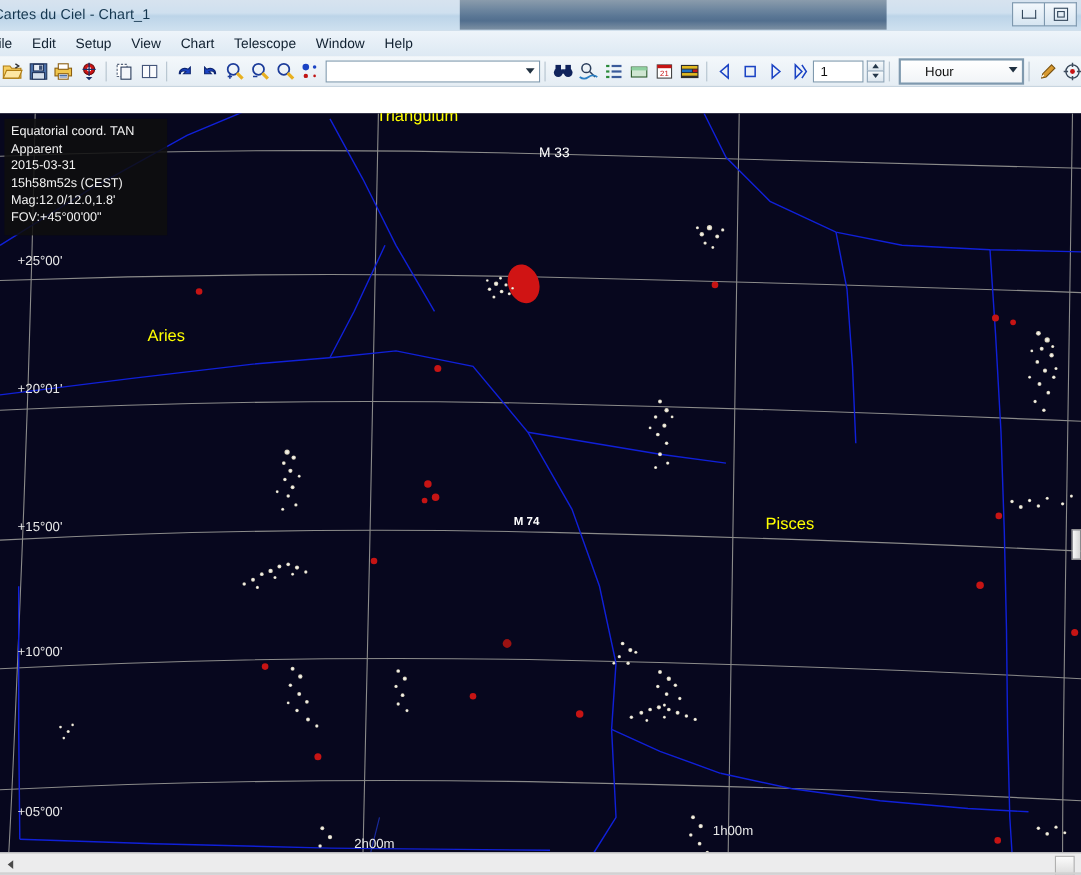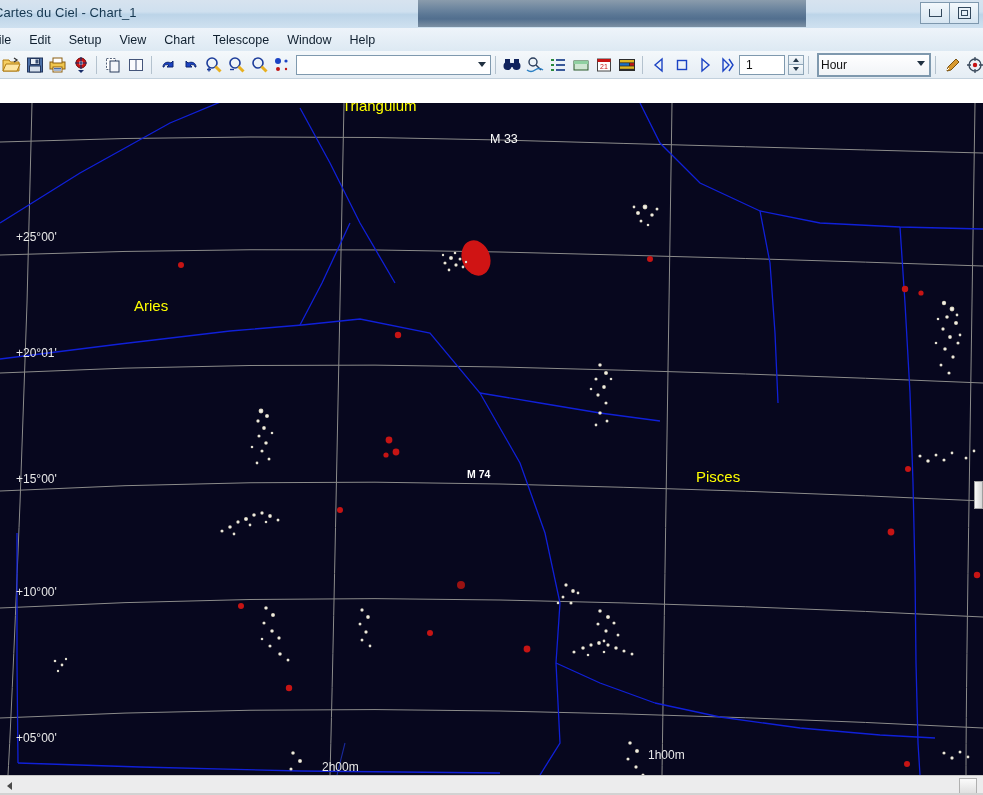--- a/index.html
+++ b/index.html
@@ -39,21 +39,21 @@
     border-bottom:1px solid #c3d1dd;display:flex;align-items:center;}
   .tbar1{top:51px;height:27px;}
   .tbar2{top:84px;height:25px;border-bottom:1px solid #a9b8c6;margin-top:32px;}
   .tool{width:23px;height:23px;display:flex;align-items:center;justify-content:center;
     margin:0 0px;position:relative;cursor:default;flex:0 0 auto;}
   .tbar2 .tool{width:21px;height:21px;}
   .tool.pressed{background:#d3e3f2;border:1px solid #9ab3c8;box-shadow:inset 1px 1px 2px rgba(0,0,0,.2);}
   .sep{width:1px;height:18px;background:#b4c2ce;margin:0 4px;flex:0 0 auto;}
   .combo{height:18px;border:1px solid #7f99ae;background:#fff;position:relative;
     display:flex;align-items:center;flex:0 0 auto;}
-  .combo .cv{padding-left:2px;font-size:12px;color:#111;}
+  .combo .cv{padding-left:22px;font-size:12px;color:#111;}
   .combo .arrow{position:absolute;right:4px;top:6px;width:0;height:0;
     border-left:4px solid transparent;border-right:4px solid transparent;border-top:5px solid #203040;}
   .obj-combo{width:193px;margin-left:2px;}
   .hour-combo{width:110px;border:2px solid #7f99ae;height:20px;margin-left:4px;
     background:linear-gradient(180deg,#fff,#f1f4f7);}
   .numfield{width:38px;height:18px;border:1px solid #7f99ae;background:#fff;
     display:flex;align-items:center;padding-left:6px;font-size:12px;color:#111;flex:0 0 auto;}
   .spin{width:16px;height:20px;display:flex;flex-direction:column;margin-left:3px;flex:0 0 auto;}
   .spin div{flex:1;border:1px solid #8fa6b8;background:linear-gradient(180deg,#f7fafc,#dde7ef);
     display:flex;align-items:center;justify-content:center;}
@@ -700,20 +700,28 @@
           <circle cx="952" cy="350" r="1.4"></circle>
           <circle cx="966" cy="355" r="1.5"></circle>
         <circle cx="974" cy="348" r="1.4"></circle>
         <circle cx="944" cy="650" r="1.6"></circle>
           <circle cx="952" cy="655" r="1.7"></circle>
           <circle cx="960" cy="649" r="1.5"></circle>
         <circle cx="968" cy="654" r="1.4"></circle>
       </g>
     </svg>
 
+    <div class="info">
+      <div>Equatorial coord. TAN</div>
+      <div>Apparent</div>
+      <div>2015-03-31</div>
+      <div>15h58m52s (CEST)</div>
+      <div>Mag:12.0/12.0,1.8'</div>
+      <div>FOV:+45°00'00"</div>
+    </div>
 
     <div class="lab lab-const" style="left:342px;top:-6px;">Triangulum</div>
     <div class="lab lab-const" style="left:134px;top:194px;">Aries</div>
     <div class="lab lab-const" style="left:696px;top:365px;">Pisces</div>
 
     <div class="lab lab-dso" style="left:490px;top:29px;">M 33</div>
     <div class="lab lab-dso small" style="left:467px;top:365px;">M 74</div>
 
     <div class="lab lab-grid" style="left:16px;top:127px;">+25°00'</div>
     <div class="lab lab-grid" style="left:16px;top:243px;">+20°01'</div>

